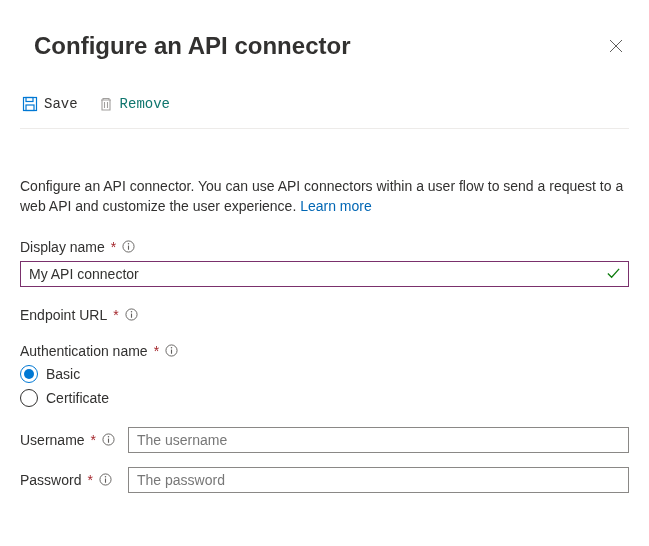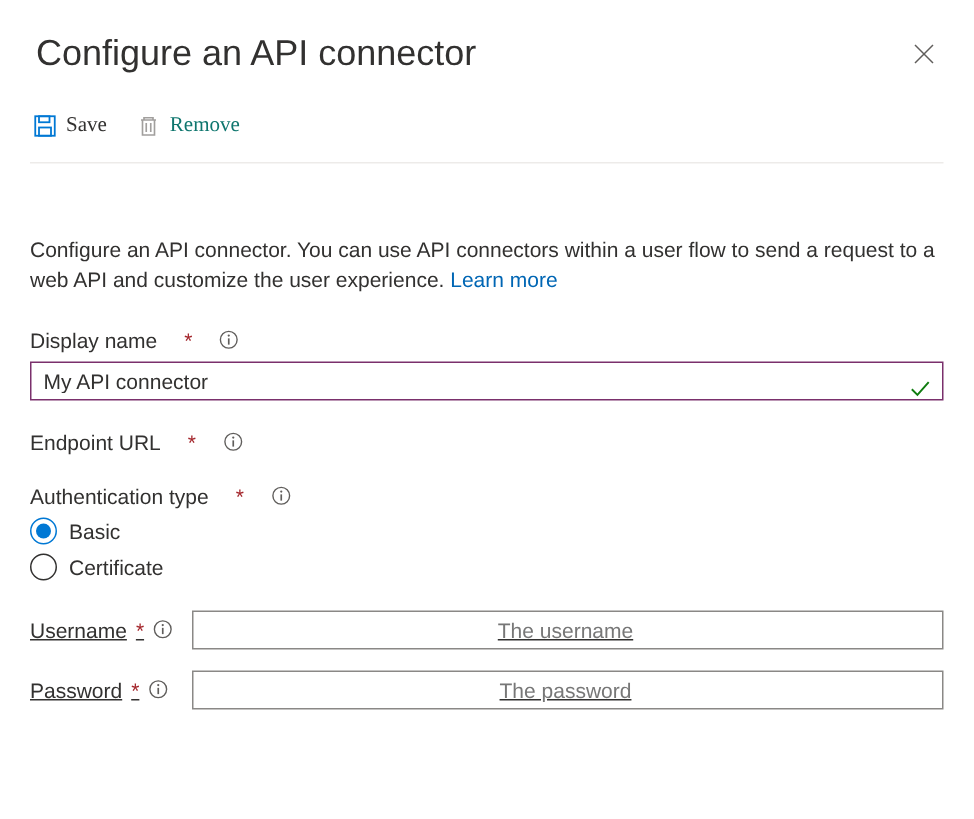--- a/index.html
+++ b/index.html
@@ -13,22 +13,22 @@
     background: #fff;
   }
   .header {
     display: flex;
     align-items: center;
     justify-content: space-between;
     margin-bottom: 18px;
   }
   h1 {
     font-size: 24px;
-    font-weight: 400;
-    margin: 4px;
+    font-weight: 700;
+    margin: 14px;
     color: #323130;
   }
   .close-btn {
     background: none;
     border: none;
     padding: 6px;
     cursor: pointer;
     color: #605e5c;
   }
   .close-btn svg { display: block; }
@@ -43,21 +43,21 @@
   .tbtn {
     display: inline-flex;
     align-items: center;
     gap: 6px;
     background: none;
     border: none;
     padding: 4px 2px;
     cursor: pointer;
     font-size: 14px;
     color: #323130;
-    font-family: Liberation Serif, serif;
+    font-family: Liberation Mono, monospace;
   }
   .tbtn.disabled {
     color: #0f766e;
     cursor: default;
   }
   .tbtn svg { display: block; }
   .intro {
     font-size: 14px;
     color: #323130;
     line-height: 1.45;
@@ -65,36 +65,36 @@
     margin-top: 47px;
   }
   .intro a {
     color: #0066b4;
     text-decoration: none;
   }
   .field-block { margin-bottom: 20px; }
   .field-label-row {
     display: flex;
     align-items: center;
-    gap: 16px;
+    gap: 4px;
     margin-bottom: 6px;
     font-size: 14px;
     color: #323130;
   }
   .req { color: #a4262c; margin-left: 2px; }
   .info-icon {
     color: #605e5c;
     display: inline-flex;
     align-items: center;
     margin-left: 2px;
   }
   .input-wrap {
     position: relative;
     display: flex;
-    align-items: flex-end;
+    align-items: center;
   }
   .text-input {
     width: 100%;
     padding: 5px 30px 5px 8px;
     border: 1px solid #605e5c;
     font-size: 14px;
     font-family: inherit;
     color: #323130;
     height: 26px;
     outline: none;
@@ -121,34 +121,32 @@
   .radio-outer.selected { border-color: #0078d4; }
   .radio-inner {
     width: 10px; height: 10px;
     border-radius: 50%;
     background: #0078d4;
   }
   .inline-field {
     display: flex;
     align-items: center;
     margin-bottom: 14px;
-    text-decoration: underline;
   }
   .inline-field .label-part {
     display: flex;
     align-items: center;
     gap: 4px;
     width: 108px;
     font-size: 14px;
   }
   .inline-field .text-input {
     flex: 1;
     border-color: #8a8886;
     padding-right: 11px;
-    text-align: center;
   }
   .inline-field .text-input::placeholder { color: #777; }
 </style>
 </head>
 <body>
 
 <div class="header">
   <h1>Configure an API connector</h1>
   <button class="close-btn">
     <span>
@@ -215,21 +213,21 @@
           <circle cx="7" cy="7" r="6" fill="none" stroke="currentColor" stroke-width="1"></circle>
           <circle cx="7" cy="4" r="0.8" fill="currentColor"></circle>
           <rect x="6.4" y="6" width="1.2" height="4.5" fill="currentColor"></rect>
         </svg>
     </span>
   </div>
 </div>
 
 <div class="field-block">
   <div class="field-label-row">
-    <span>Authentication type</span>
+    <span>Authentication name</span>
     <span class="req">*</span>
     <span class="info-icon">
       <svg width="13" height="13" viewBox="0 0 14 14">
           <circle cx="7" cy="7" r="6" fill="none" stroke="currentColor" stroke-width="1"></circle>
           <circle cx="7" cy="4" r="0.8" fill="currentColor"></circle>
           <rect x="6.4" y="6" width="1.2" height="4.5" fill="currentColor"></rect>
         </svg>
     </span>
   </div>
   <div class="radio-group">

